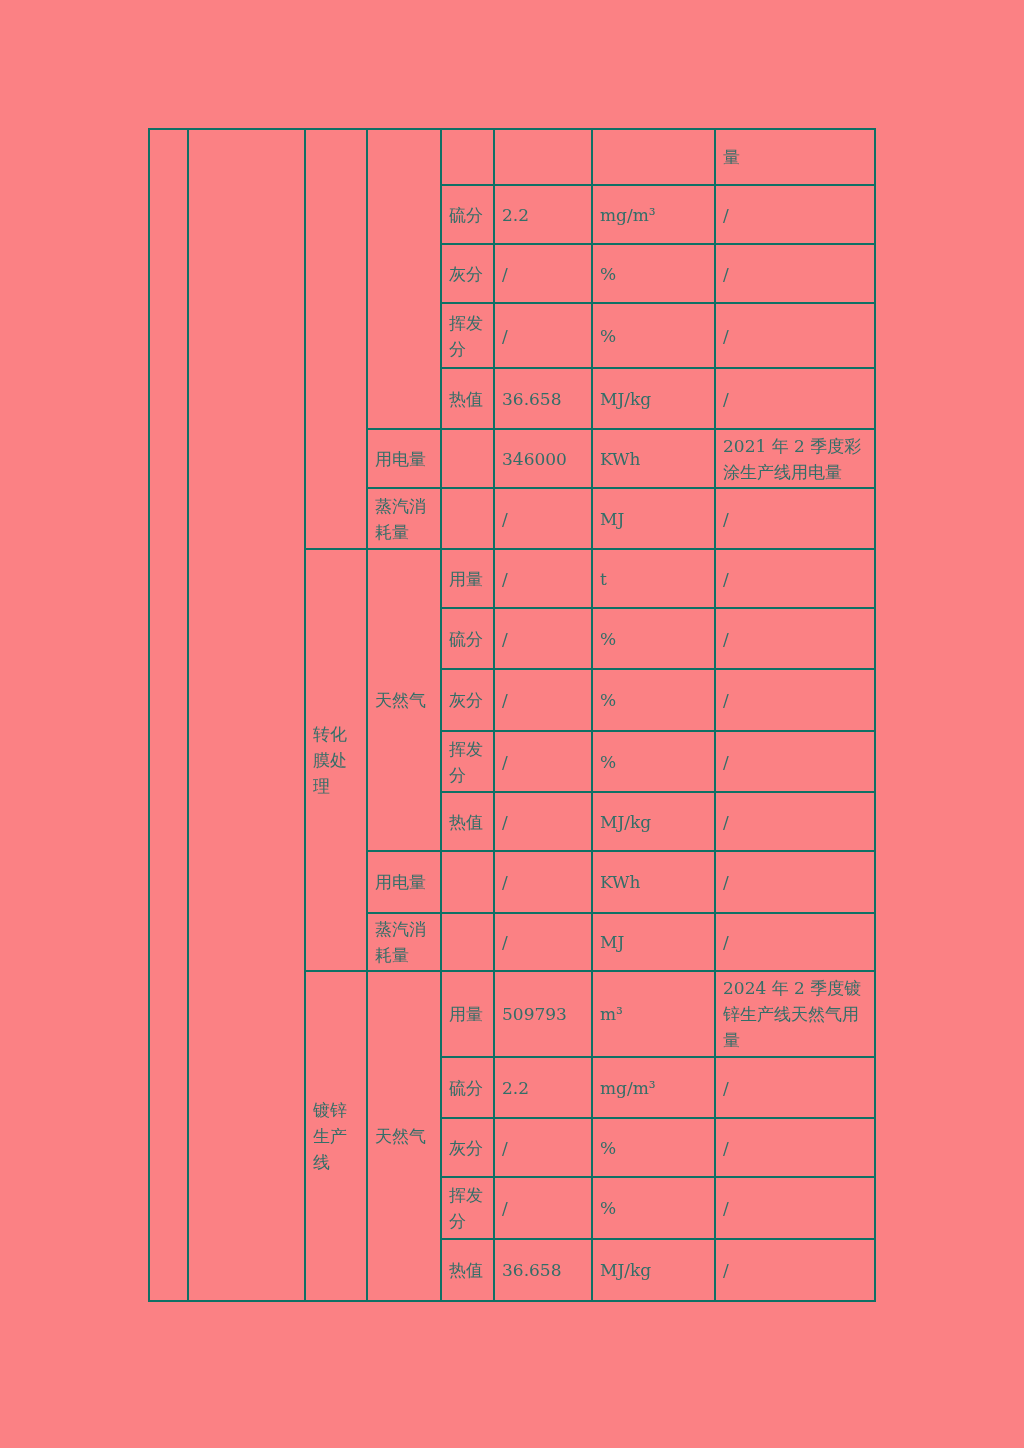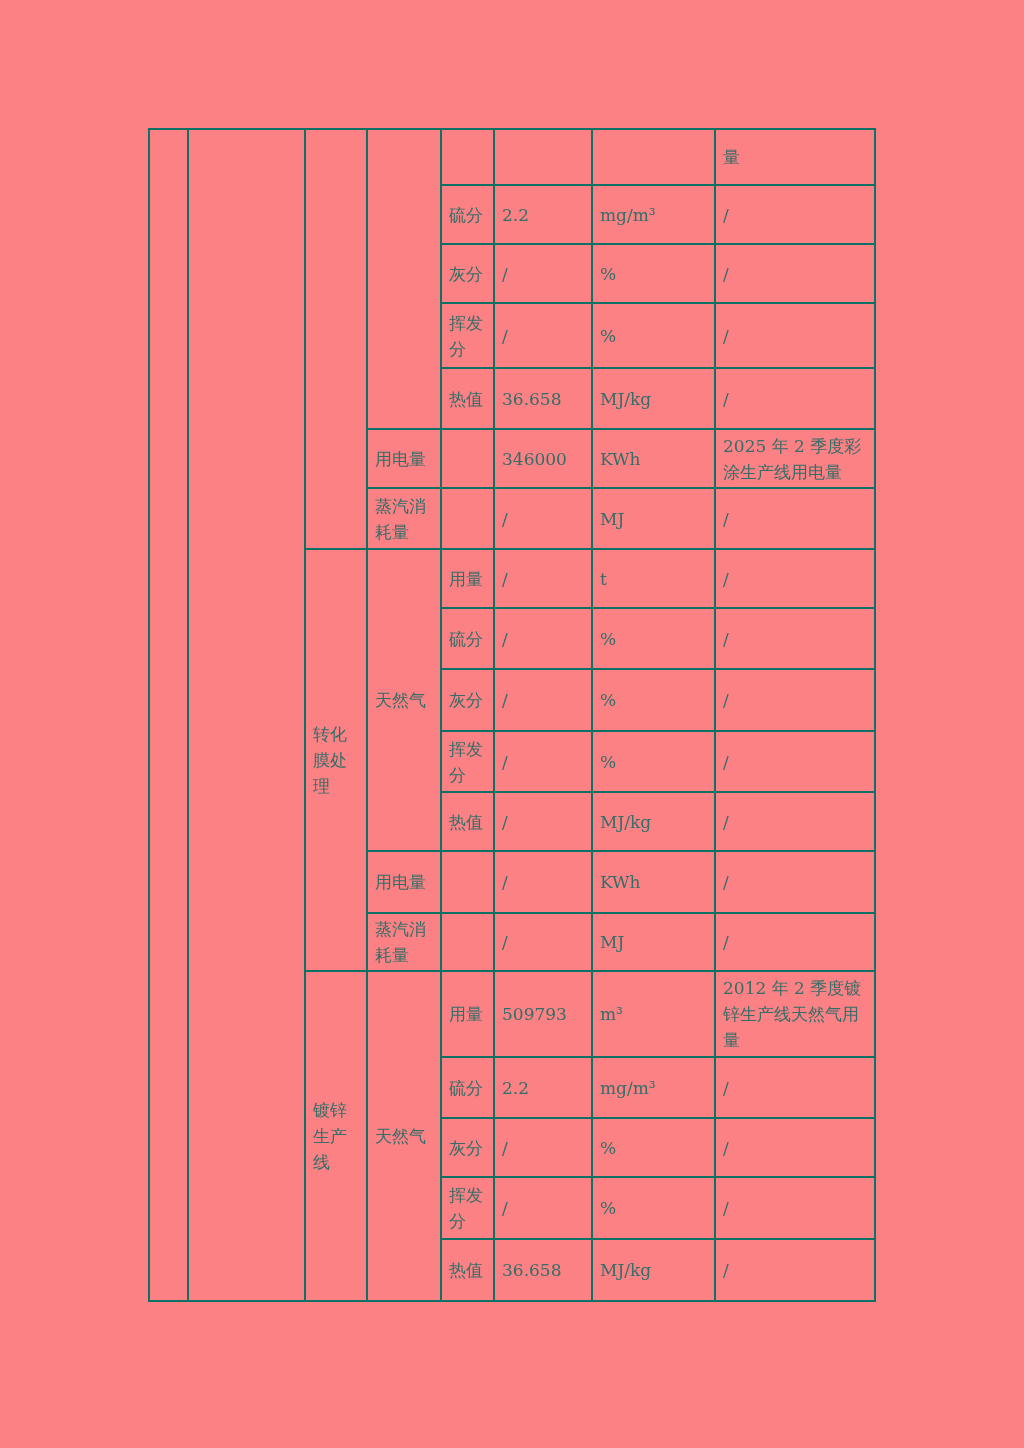--- a/index.html
+++ b/index.html
@@ -86,21 +86,21 @@
         <td>热值</td>
         <td>36.658</td>
         <td>MJ/kg</td>
         <td>/</td>
       </tr>
       <tr style="height:59px">
         <td>用电量</td>
         <td></td>
         <td>346000</td>
         <td>KWh</td>
-        <td>2025 年 2 季度彩
+        <td>2021 年 2 季度彩
 涂生产线用电量</td>
       </tr>
       <tr style="height:61px">
         <td>蒸汽消
 耗量</td>
         <td></td>
         <td>/</td>
         <td>MJ</td>
         <td>/</td>
       </tr>
@@ -155,21 +155,21 @@
         <td>/</td>
       </tr>
       <tr style="height:86px">
         <td rowspan="5">镀锌
 生产
 线</td>
         <td rowspan="5">天然气</td>
         <td>用量</td>
         <td>509793</td>
         <td>m³</td>
-        <td>2012 年 2 季度镀
+        <td>2024 年 2 季度镀
 锌生产线天然气用
 量</td>
       </tr>
       <tr style="height:61px">
         <td>硫分</td>
         <td>2.2</td>
         <td>mg/m³</td>
         <td>/</td>
       </tr>
       <tr style="height:59px">

